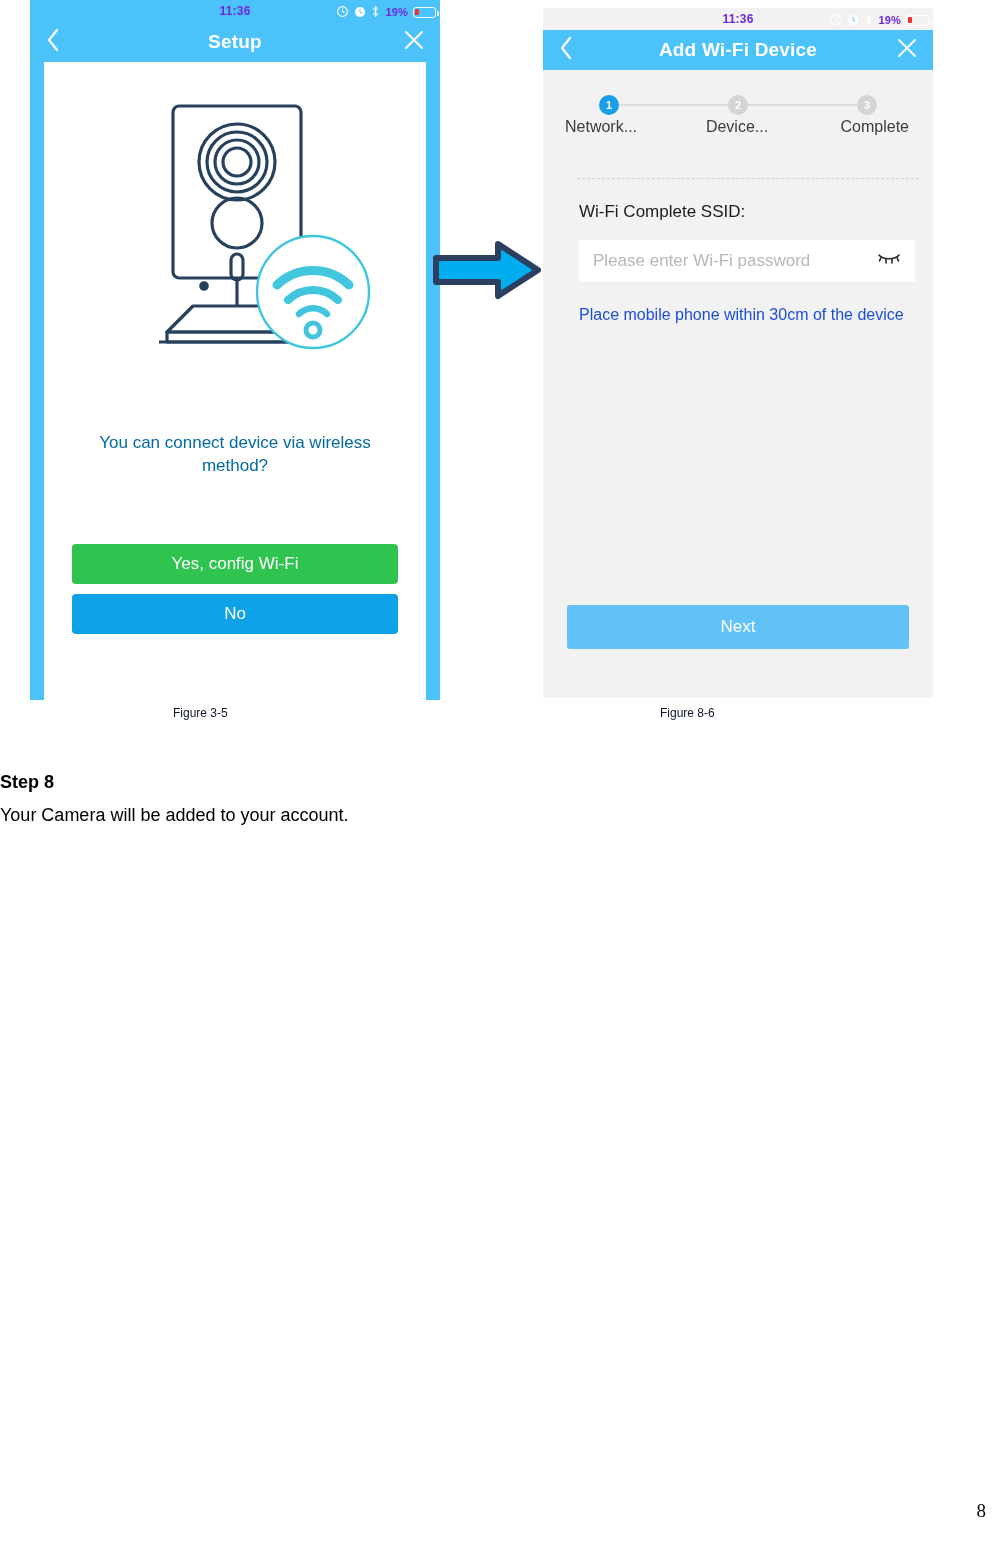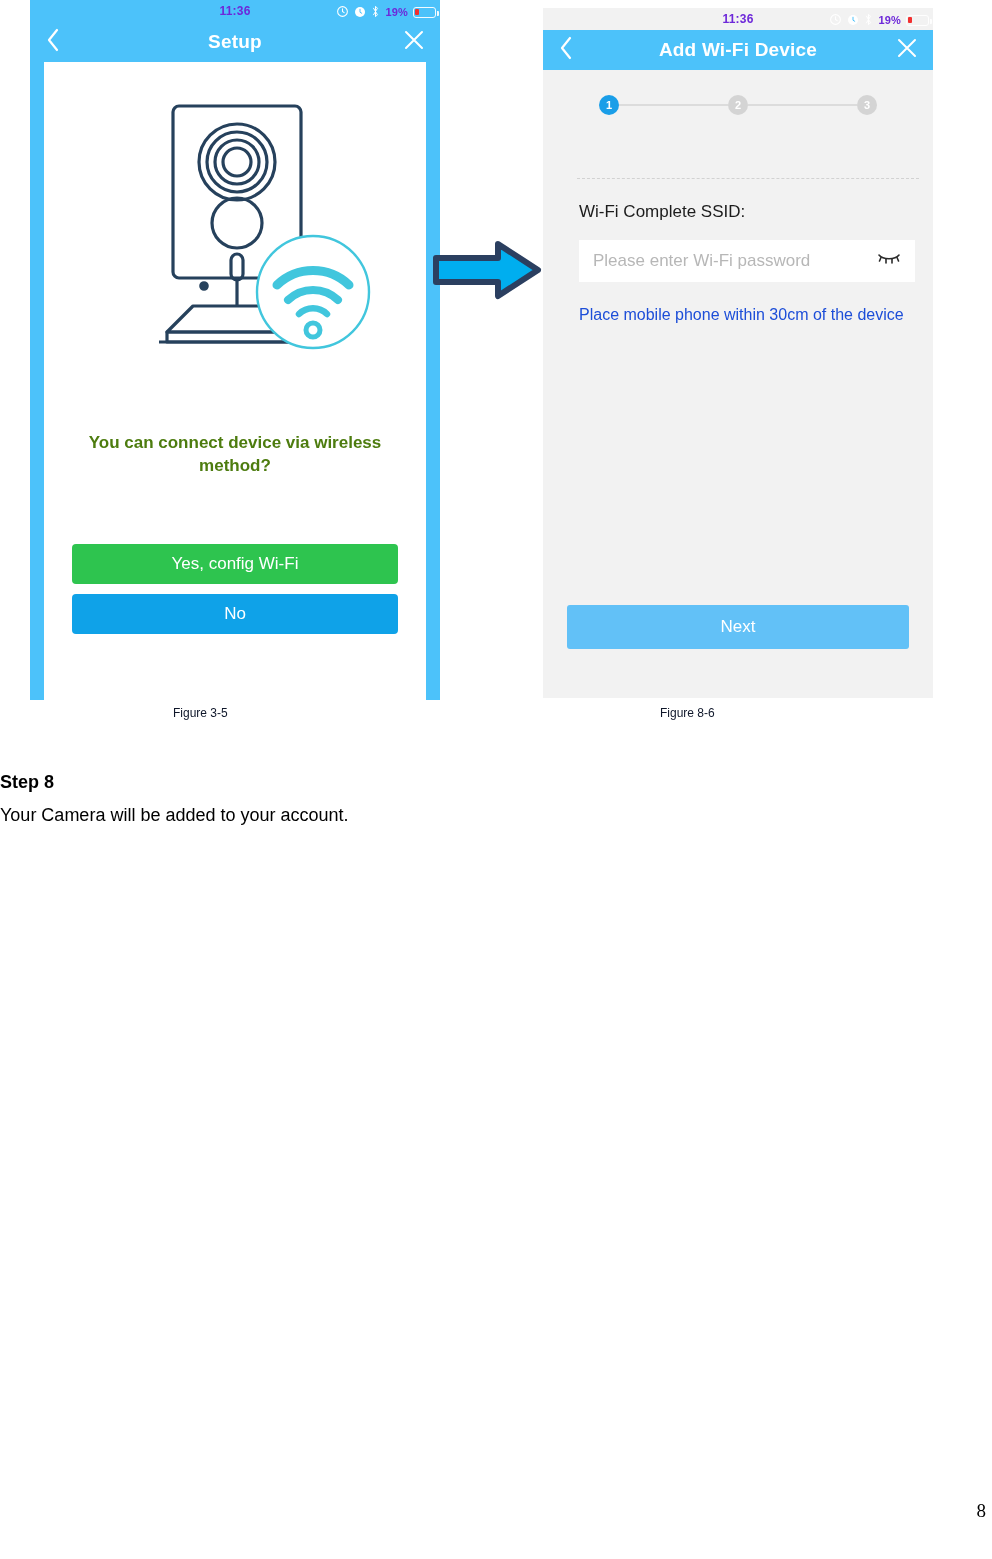--- a/index.html
+++ b/index.html
@@ -46,21 +46,21 @@
   
   #phone-left { left: 30px; top: 0; width: 410px; height: 700px; }
   #phone-left .shell { position:absolute; inset:0; background:#4cc2fa; }
   #phone-left .screen {
     position:absolute; left:14px; right:14px; top:62px; bottom:0;
     background:#ffffff;
   }
   .setup-art { position:absolute; left:0; right:0; top:18px; height:300px; }
   .prompt {
     position:absolute; left:28px; right:28px; top:370px;
-    text-align:center; color:#4d7c0f; font-size:17px; line-height:1.35;font-weight:bold;
+    text-align:center; color:#0369a1; font-size:17px; line-height:1.35;
   }
   .btn-stack { position:absolute; left:28px; right:28px; top:482px; }
   .big-btn {
     display:block; width:100%; height:40px; line-height:40px; text-align:center;
     border:none; border-radius:4px; color:#fff; font-size:17px;
     font-family:"Liberation Sans", sans-serif; cursor:pointer; margin-bottom:10px;
   }
   .btn-yes { background:#2ec44f; }
   .btn-no  { background:#0fa2e8; }
 
@@ -273,20 +273,25 @@
       </span>
     </div>
 
     <div class="stepper">
       <div class="step-track">
         <span class="step-circle active">1</span>
         <span class="line"></span>
         <span class="step-circle idle">2</span>
         <span class="line"></span>
         <span class="step-circle idle">3</span>
+      </div>
+      <div class="step-labels">
+        <span>Network...</span>
+        <span>Device...</span>
+        <span>Complete</span>
       </div>
     </div>
 
     <div class="dashed"></div>
 
     <div class="ssid-label">Wi-Fi Complete SSID:</div>
 
     <div class="pw-field">
       <input type="text" placeholder="Please enter Wi-Fi password" style="">
       <span>

